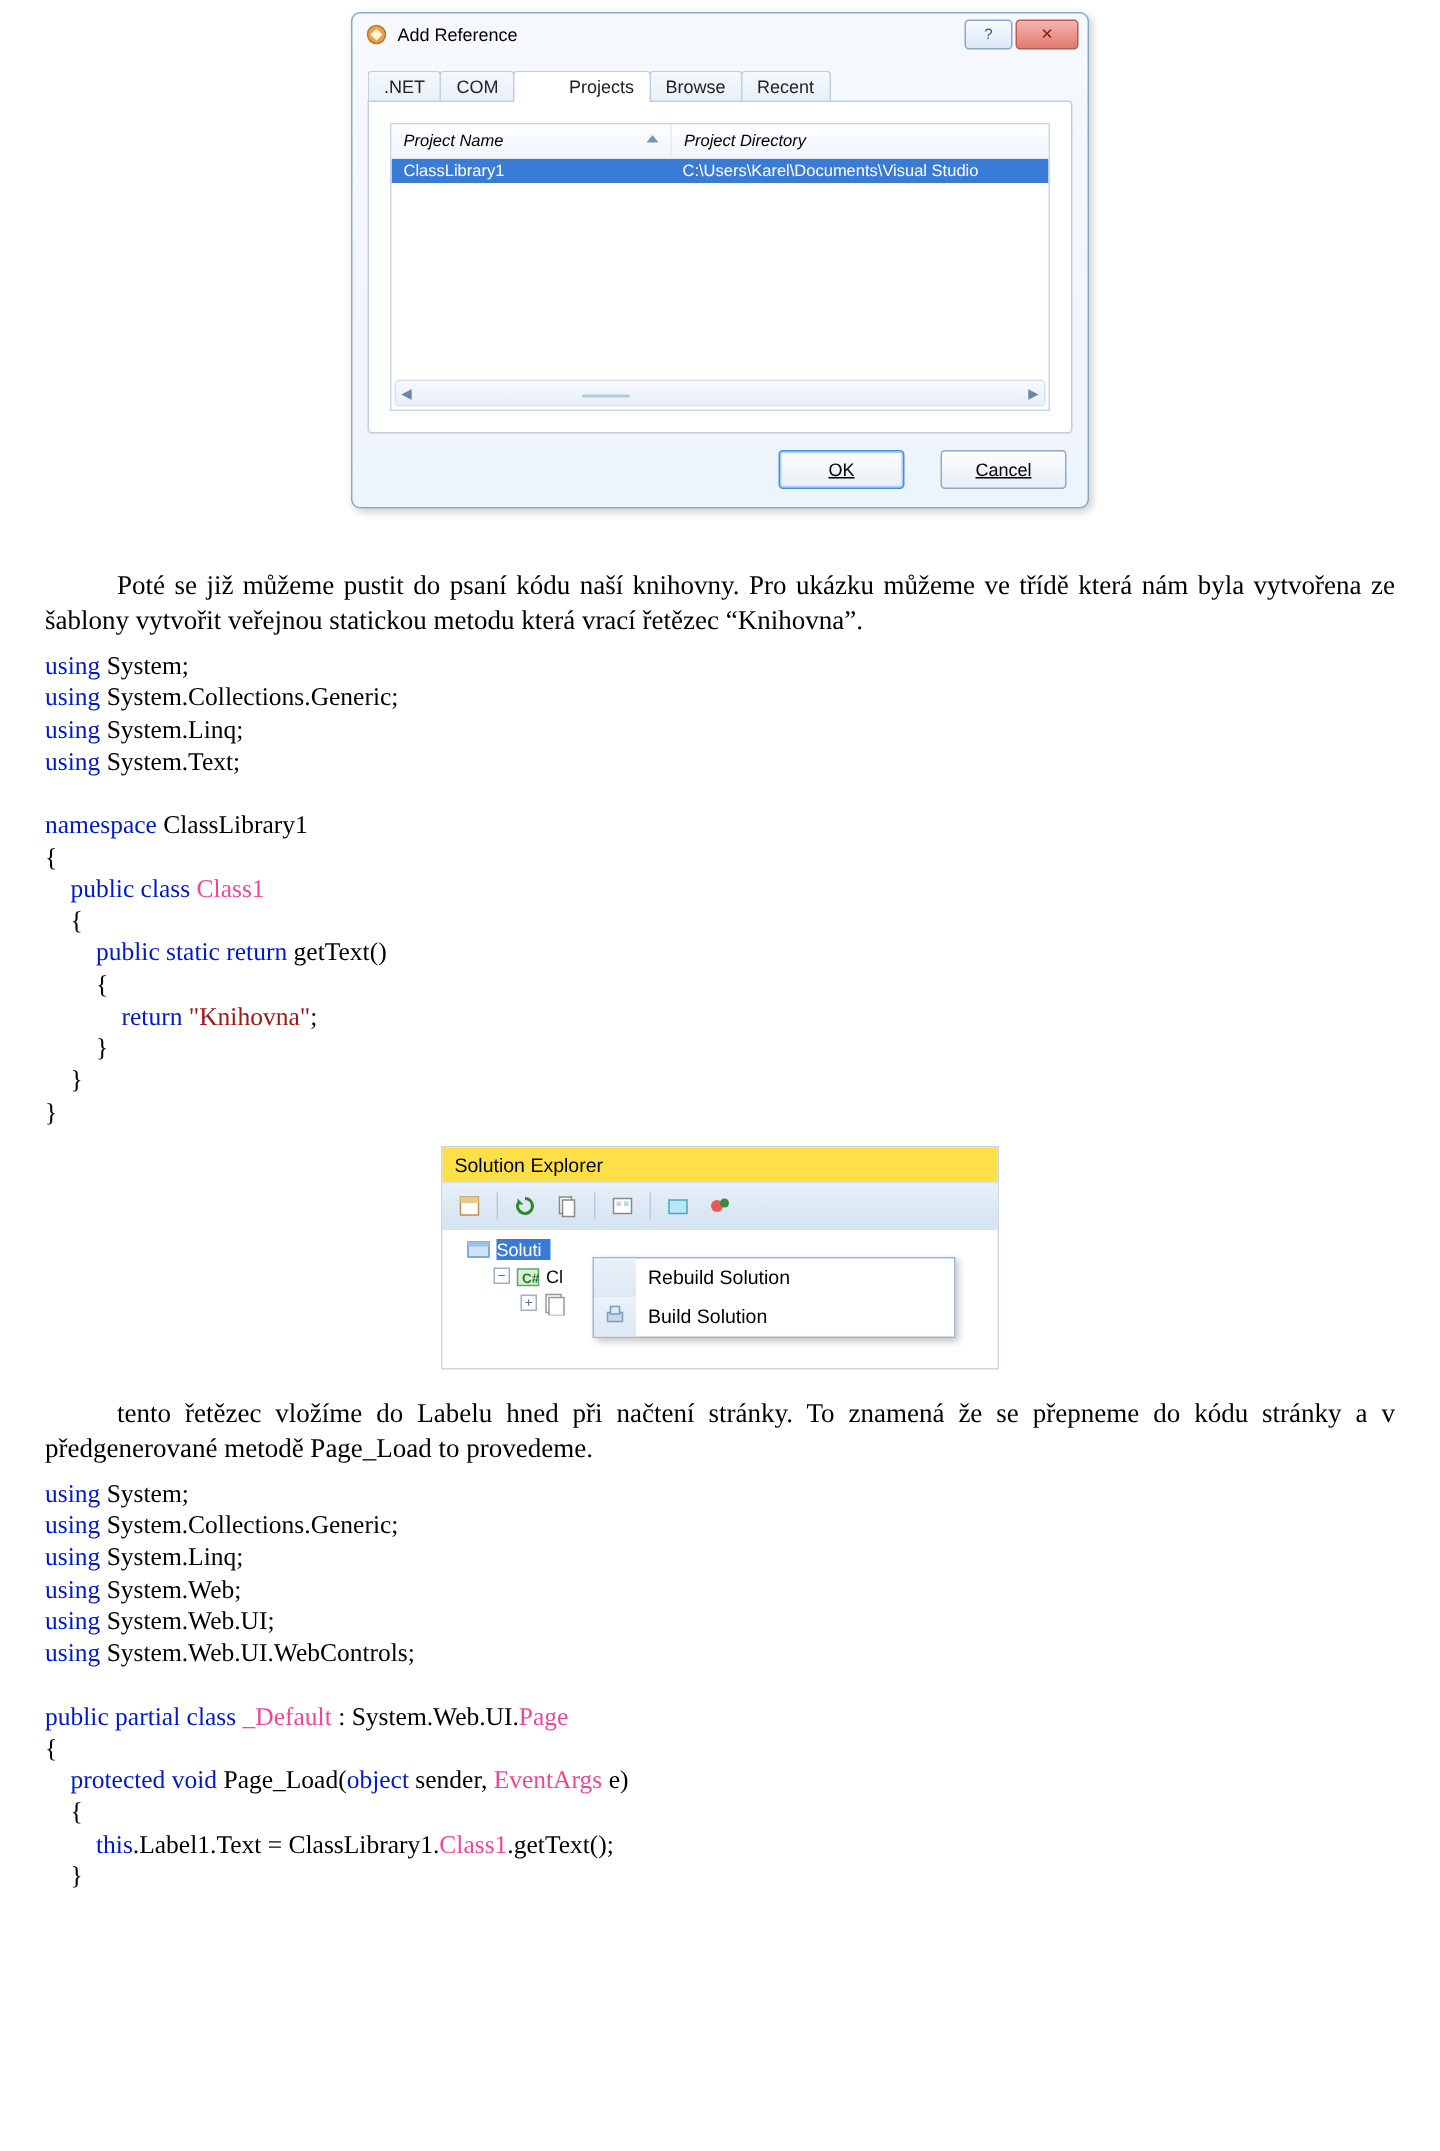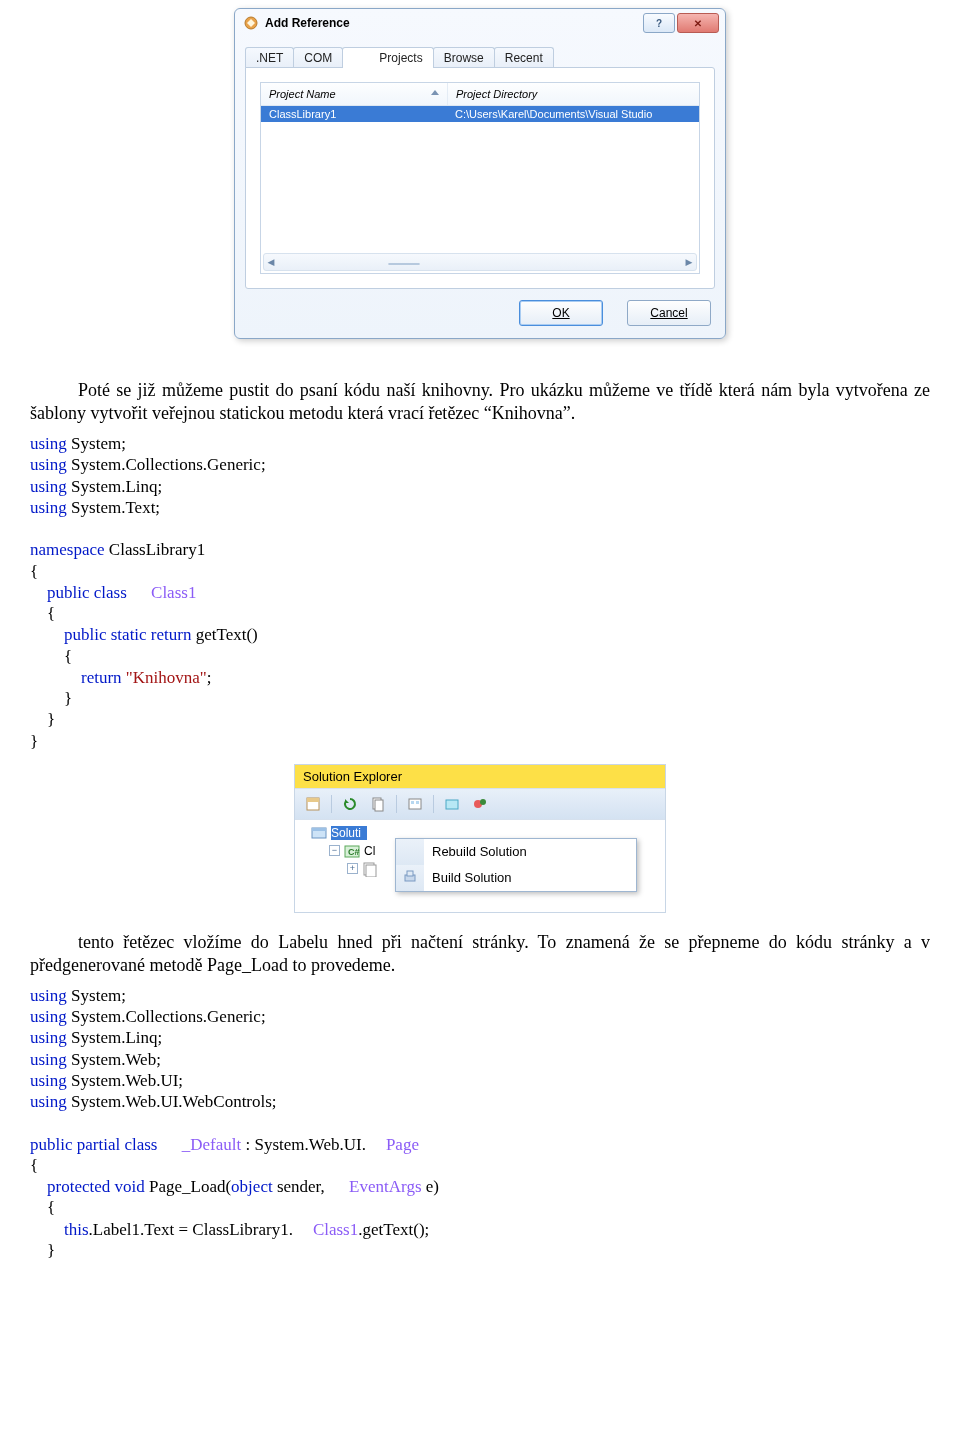--- a/index.html
+++ b/index.html
@@ -24,21 +24,20 @@
     border-radius: 6px;
     box-shadow: 2px 2px 6px rgba(0,0,0,0.2);
     font-family: 'Segoe UI', sans-serif;
   }
   .titlebar {
     display: flex;
     align-items: center;
     height: 28px;
     padding: 0 6px 0 8px;
     border-radius: 6px 6px 0 0;
-    font-weight: bold;
   }
   .titlebar .icon-box {
     width: 16px; height: 16px;
     margin-right: 6px;
     display: inline-flex;
     align-items: center;
     justify-content: center;
   }
   .title-text {
     flex: 1;
@@ -180,21 +179,21 @@
 
   
   .code {
     font-family: 'Times New Roman', serif;
     font-size: 17px;
     line-height: 1.25;
     white-space: pre;
     margin: 4px 0 12px 0;
   }
   .kw { color: #0018c8; }
-  .typ { color: #8b5cf6; margin-left: 20px; }
+  .typ { color: #ec4899; }
   .str { color: #a31515; }
 
   
   .solx {
     width: 370px;
     margin: 4px auto 18px auto;
     font-family: 'Segoe UI', sans-serif;
     border: 1px solid #c8d6e6;
     background: #fff;
   }

